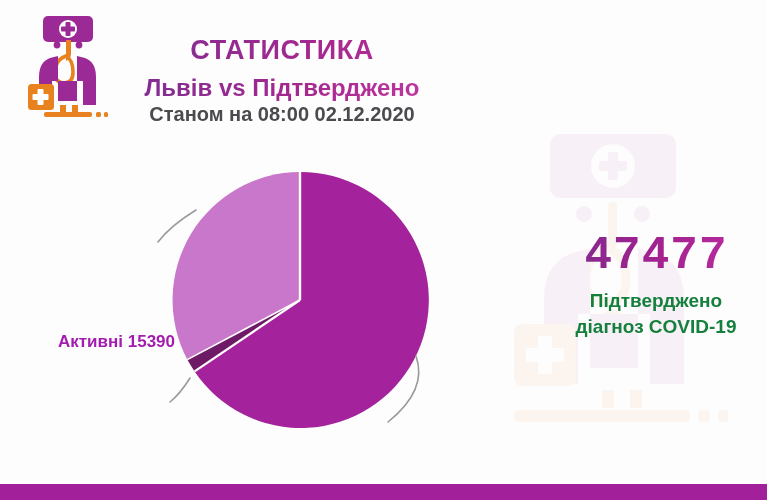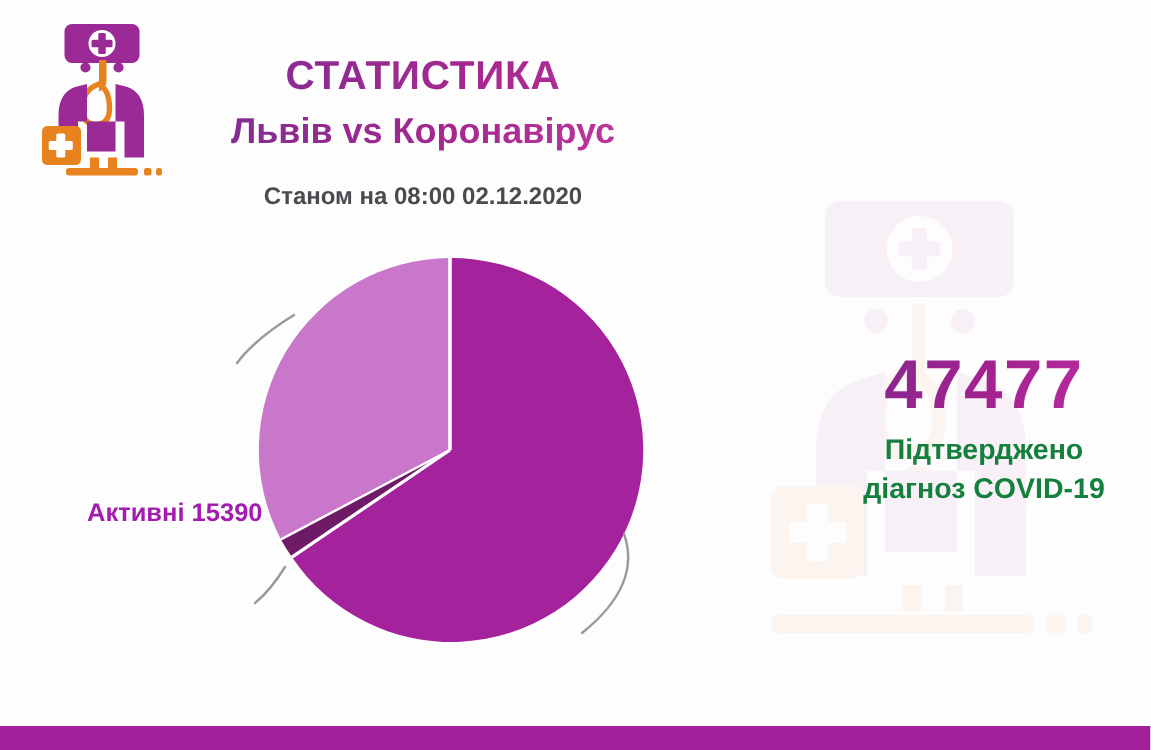--- a/index.html
+++ b/index.html
@@ -73,24 +73,24 @@
     color: #a02a92;
     background: linear-gradient(95deg, #7d2d93 0%, #a5288f 55%, #c0389f 100%);
     -webkit-background-clip: text;
     background-clip: text;
     -webkit-text-fill-color: transparent;
     line-height: 1.3;
     margin-top: 4px;
     white-space: nowrap;
   }
   .title-date {
-    font-size: 16px;
+    font-size: 20px;
     font-weight: bold;
     color: #4a4a4f;
-    margin-top: 20px;
+    margin-top: 0;
     white-space: nowrap;
   }
 
   
   .pie-wrap {
     position: absolute;
     left: 20px;
     top: 150px;
     width: 560px;
     height: 300px;
@@ -115,21 +115,21 @@
 
   
   .stat-block {
     position: absolute;
     left: 545px;
     top: 232px;
     width: 222px;
     text-align: center;
   }
   .stat-number {
-    font-family: Liberation Sans, sans-serif;
+    font-family: Liberation Mono, monospace;
     font-size: 46px;
     font-weight: bold;
     letter-spacing: 1px;
     color: #9b2496;
     background: linear-gradient(100deg, #7a2a8e 0%, #a2228f 50%, #c22fa5 100%);
     -webkit-background-clip: text;
     background-clip: text;
     -webkit-text-fill-color: transparent;
     line-height: 1.05;
   }
@@ -218,21 +218,21 @@
         <rect x="38" y="93" width="6" height="8" fill="#e8821f"></rect>
         <rect x="50" y="93" width="6" height="8" fill="#e8821f"></rect>
         <rect x="22" y="100" width="48" height="5" rx="2" fill="#e8821f"></rect>
         <rect x="74" y="100" width="5" height="5" rx="1.5" fill="#e8821f"></rect>
         <rect x="82" y="100" width="4" height="5" rx="1.5" fill="#e8821f"></rect>
       </svg>
     </div>
 
     <div class="header-text">
       <div class="title-main">СТАТИСТИКА</div>
-      <div class="title-sub">Львів vs Коронавірус</div>
+      <div class="title-sub">Львів vs Підтверджено</div>
       <div class="title-date">Станом на 08:00 02.12.2020</div>
     </div>
   </div>
 
   <div class="pie-wrap">
     <svg class="pie-svg" viewBox="0 0 560 300" width="560" height="300" aria-hidden="true">
 
       <path d="M 280 150 L 280 22 A 128 128 0 1 1 174.6 221.4 Z" fill="#a4229b"></path>
 
       <path d="M 280 150 L 174.6 221.4 A 128 128 0 0 1 167.3 209.6 Z" fill="#6e1a66"></path>

